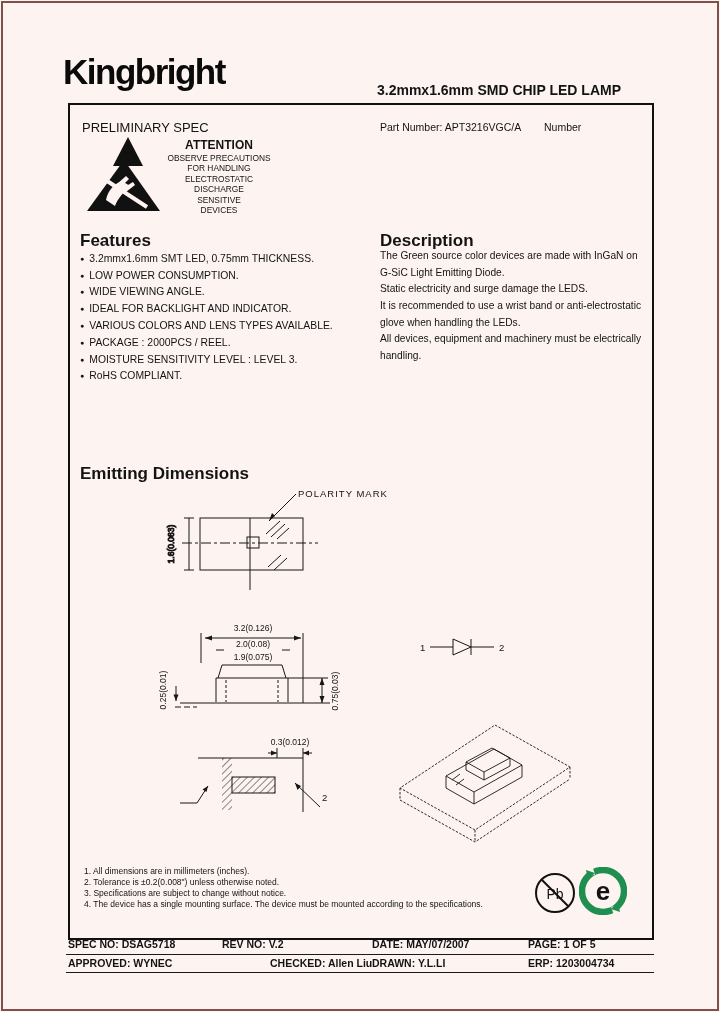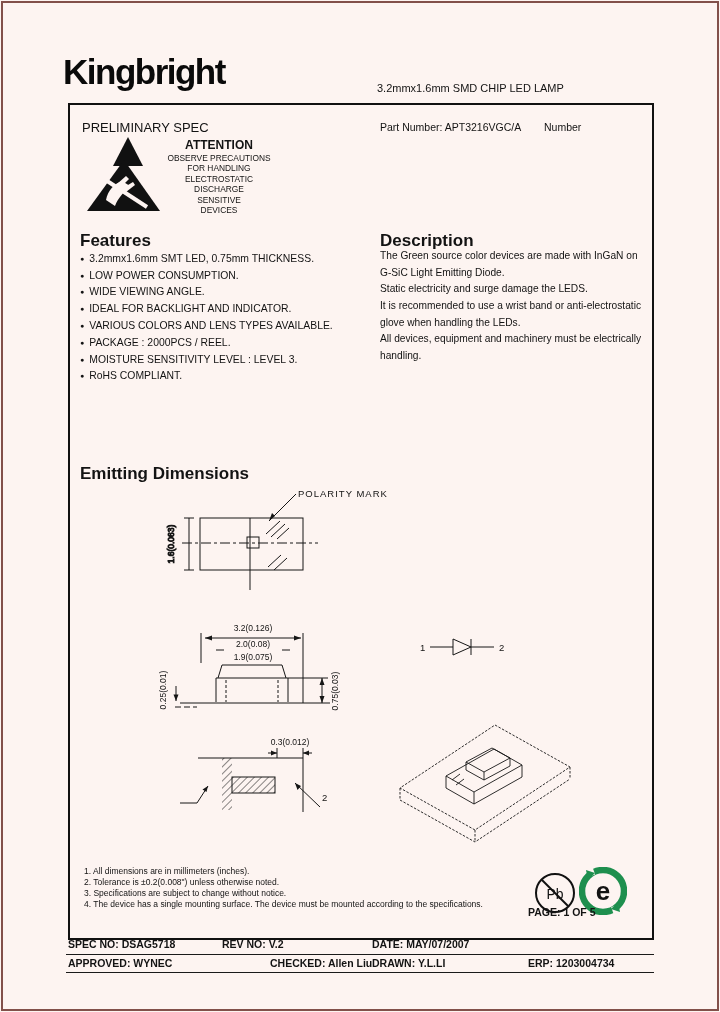--- a/index.html
+++ b/index.html
@@ -5,21 +5,21 @@
   html,body{margin:0;padding:0;}
   body{
     width:720px;height:1012px;position:relative;overflow:hidden;
     background:#fdf4f1;color:#131313;
     font-family:"Liberation Sans", sans-serif;
     -webkit-font-smoothing:antialiased;
   }
   .abs{position:absolute;}
   .page-frame{position:absolute;inset:1px;border:2px solid #82504a;pointer-events:none;}
   .logo{left:63px;top:52px;font-size:35px;font-weight:800;letter-spacing:-1.5px;color:#0a0a0a;}
-  .doc-title{left:377px;top:82px;font-size:11px;font-weight:normal;white-space:nowrap;}
+  .doc-title{left:377px;top:82px;font-size:14px;font-weight:bold;white-space:nowrap;}
   .main-box{left:68px;top:103px;width:582px;height:833px;border:2px solid #111;background:transparent;}
   .prelim{left:82px;top:120px;font-size:13px;}
   .partline{left:380px;top:121px;font-size:10.5px;}
   .colorline{left:544px;top:121px;font-size:10.5px;}
   .attn{left:156px;top:138px;width:126px;text-align:center;}
   .attn .t{font-size:12px;font-weight:bold;margin-bottom:1px;}
   .attn .l{font-size:8.4px;line-height:10.4px;}
   .sec-title{font-size:17px;font-weight:bold;text-align:center;}
   .features{left:80px;top:231px;}
   .feat-list{left:80px;top:250px;font-size:10.4px;}
@@ -251,19 +251,19 @@
   <text x="24" y="33" font-size="26" font-weight="bold" text-anchor="middle" fill="#1e8f4e">e</text>
   <rect x="8" y="2" width="7" height="7" fill="#fdf4f1" transform="rotate(-20 11 5)"></rect>
   <polygon points="7,3 16,6 9,13" fill="#1e8f4e"></polygon>
   <rect x="33" y="39" width="7" height="7" fill="#fdf4f1" transform="rotate(-20 36 42)"></rect>
   <polygon points="41,45 32,42 39,35" fill="#1e8f4e"></polygon>
 </svg>
 
 <div class="abs ftr" style="left:68px;top:938px;">SPEC NO: DSAG5718</div>
 <div class="abs ftr" style="left:222px;top:938px;">REV NO: V.2</div>
 <div class="abs ftr" style="left:372px;top:938px;">DATE: MAY/07/2007</div>
-<div class="abs ftr" style="left:528px;top:906px;text-align:center;">PAGE: 1 OF 5</div>
+<div class="abs ftr" style="left:528px;top:938px;text-align:center;">PAGE: 1 OF 5</div>
 <div class="hline" style="top:954px;"></div>
 <div class="abs ftr" style="left:68px;top:957px;">APPROVED: WYNEC</div>
 <div class="abs ftr" style="left:222px;top:957px;margin-left:48px;">CHECKED: Allen Liu</div>
 <div class="abs ftr" style="left:372px;top:957px;">DRAWN: Y.L.LI</div>
 <div class="abs ftr" style="left:528px;top:957px;">ERP: 1203004734</div>
 <div class="hline" style="top:972px;"></div>
 
 </body></html>

